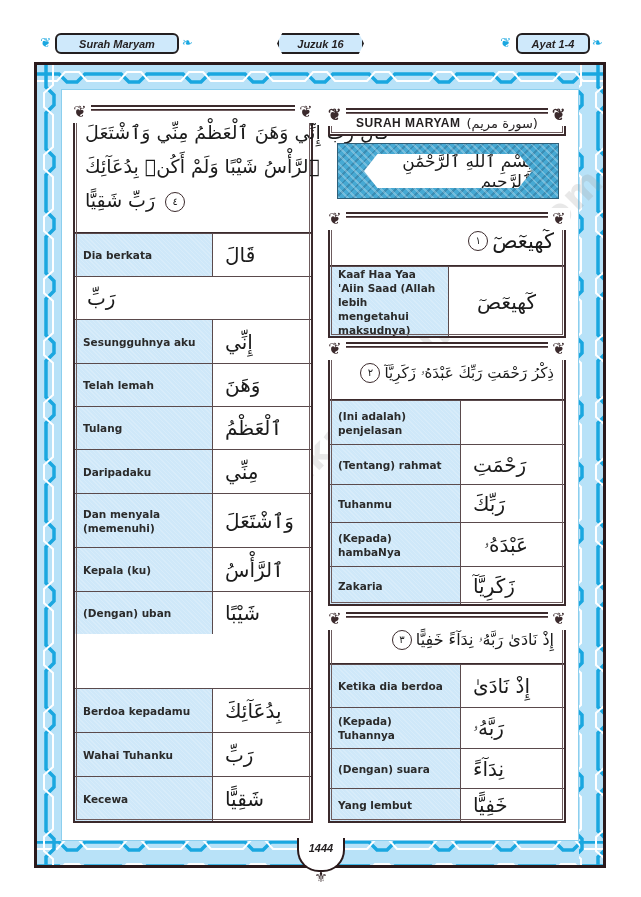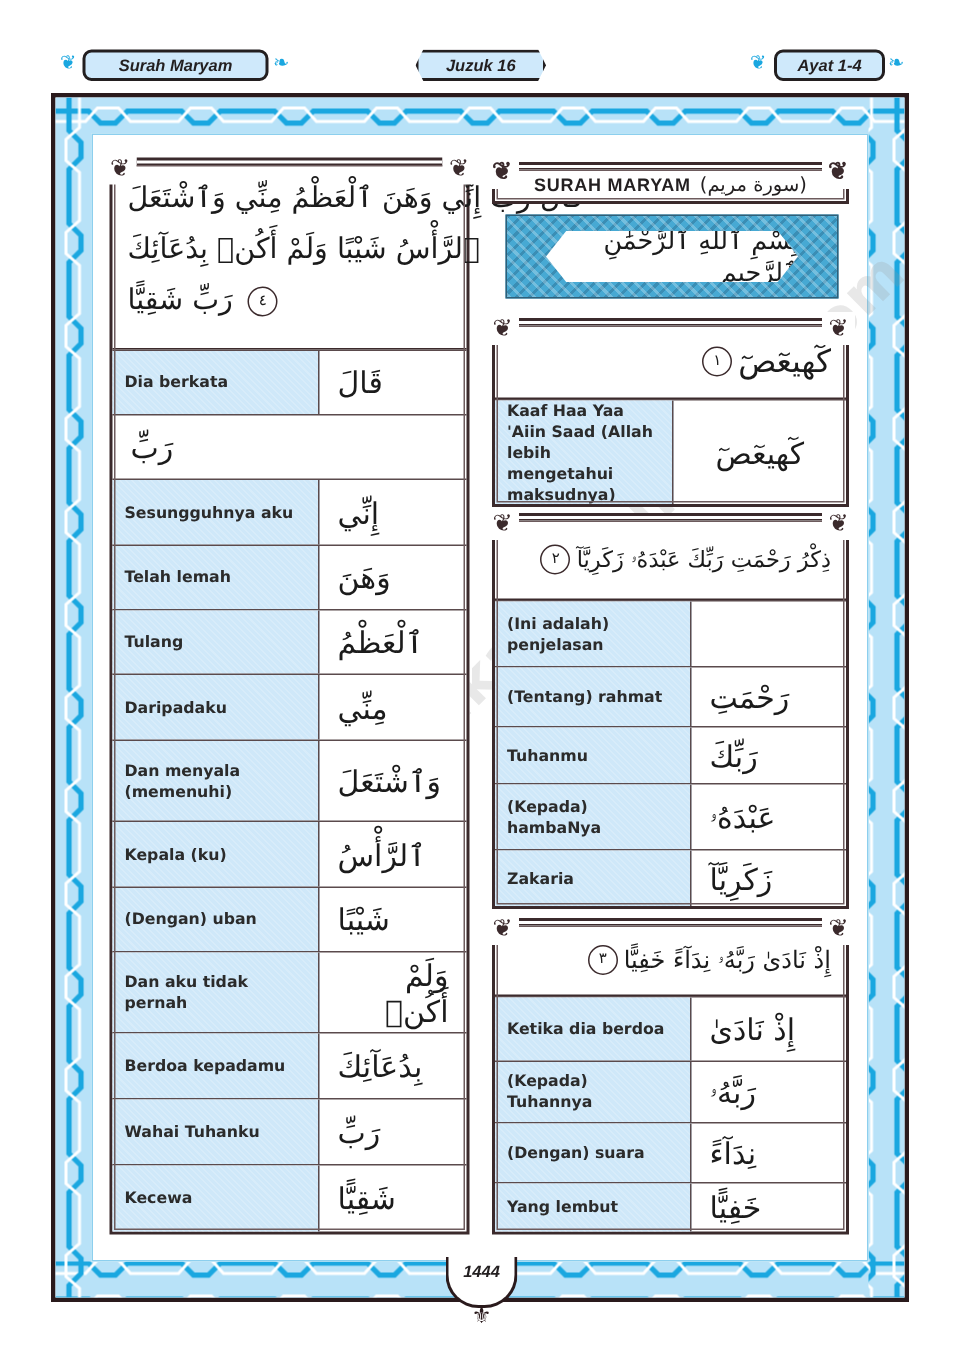--- a/index.html
+++ b/index.html
@@ -183,24 +183,20 @@
     <div class="word arabic">وَٱشْتَعَلَ</div>
   </div>
   <div class="row" style="top:438px;height:44px;">
     <div class="mean" style="width:138px;">Kepala (ku)</div>
     <div class="word arabic">ٱلرَّأْسُ</div>
   </div>
   <div class="row" style="top:482px;height:43px;">
     <div class="mean" style="width:138px;">(Dengan) uban</div>
     <div class="word arabic">شَيْبًا</div>
   </div>
-  <div class="row" style="top:525px;height:54px;">
-    <div class="mean" style="width:138px;">Dan aku tidak pernah</div>
-    <div class="word arabic">وَلَمْ أَكُنۢ</div>
-  </div>
   <div class="row" style="top:579px;height:44px;">
     <div class="mean" style="width:138px;">Berdoa kepadamu</div>
     <div class="word arabic">بِدُعَآئِكَ</div>
   </div>
   <div class="row" style="top:623px;height:44px;">
     <div class="mean" style="width:138px;">Wahai Tuhanku</div>
     <div class="word arabic">رَبِّ</div>
   </div>
   <div class="row" style="top:667px;height:45px;">
     <div class="mean" style="width:138px;">Kecewa</div>
@@ -246,21 +242,21 @@
     <div class="mean" style="width:131px;">(Ini adalah) penjelasan</div>
   </div>
   <div class="row" style="top:98px;height:40px;">
     <div class="mean" style="width:131px;">(Tentang) rahmat</div>
     <div class="word arabic">رَحْمَتِ</div>
   </div>
   <div class="row" style="top:138px;height:38px;">
     <div class="mean" style="width:131px;">Tuhanmu</div>
     <div class="word arabic">رَبِّكَ</div>
   </div>
-  <div class="row" style="top:176px;height:44px;">
+  <div class="row" style="top:176px;height:44px;gap:11px;">
     <div class="mean" style="width:131px;">(Kepada) hambaNya</div>
     <div class="word arabic">عَبْدَهُۥ</div>
   </div>
   <div class="row" style="top:220px;height:38px;">
     <div class="mean" style="width:131px;">Zakaria</div>
     <div class="word arabic">زَكَرِيَّآ</div>
   </div>
 </div>
 
 <div class="panel" style="left:328px;top:614px;width:238px;height:209px;">

